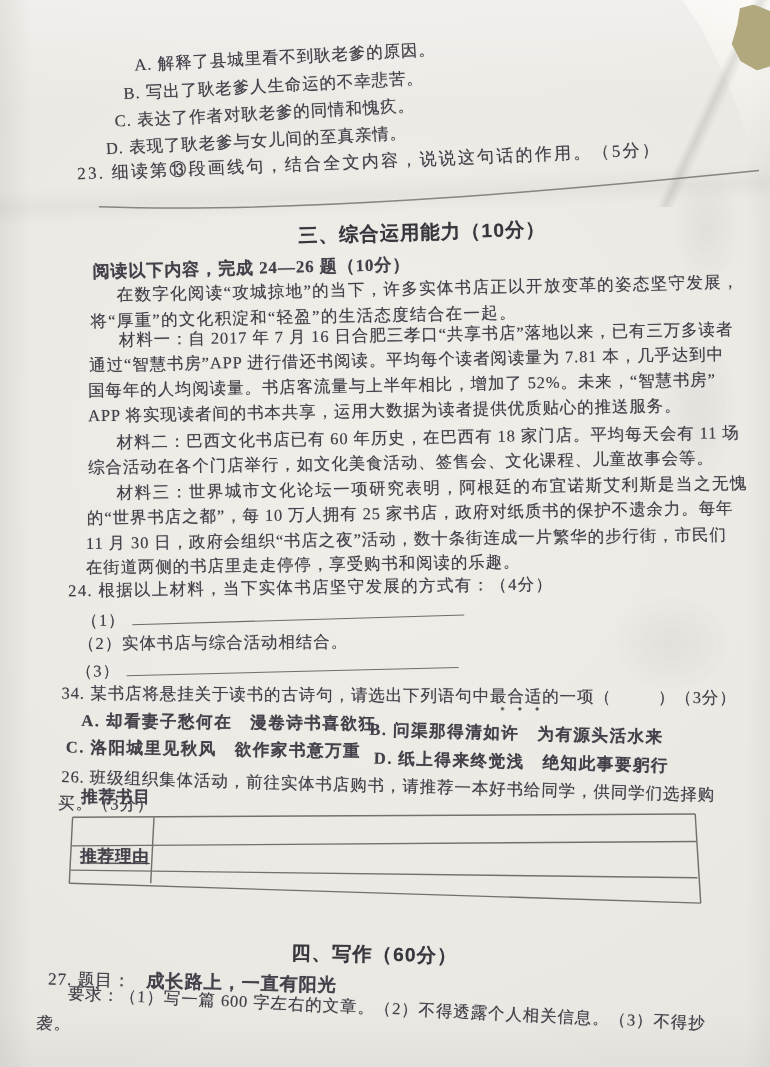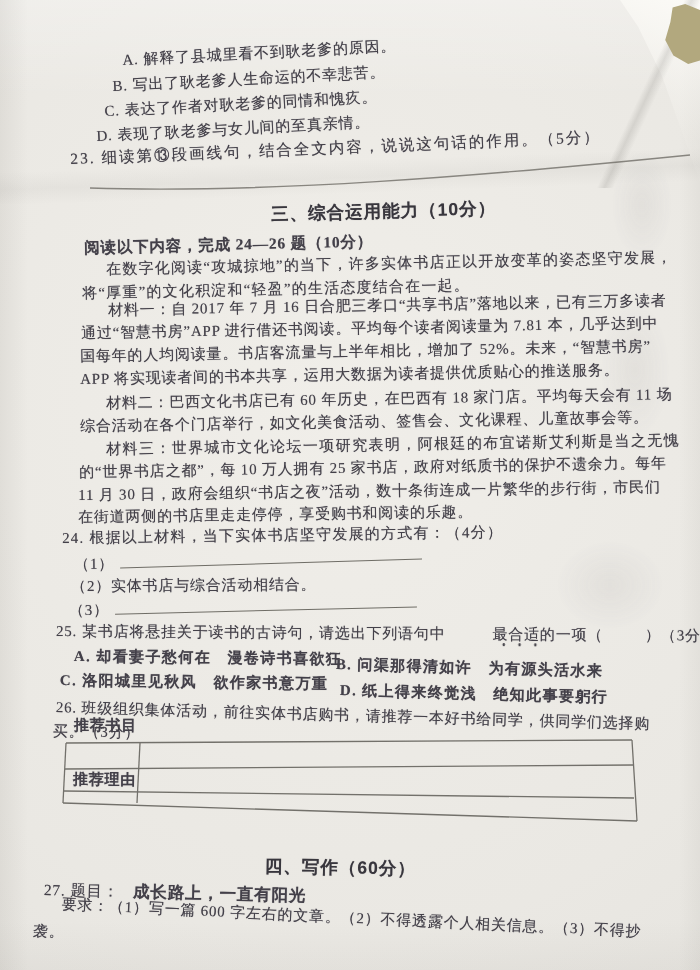--- a/index.html
+++ b/index.html
@@ -29,21 +29,21 @@
       text-shadow:0 0 .7px rgba(72,70,78,.55);}
   .hd{font-family:"Liberation Sans","DejaVu Sans",sans-serif;font-weight:bold;color:#38363d;}
   .b{font-weight:bold;}
   .sb{font-weight:600;}
   .lab{margin-right:5px;}
   .ul{display:inline-block;width:302px;height:12px;border-bottom:1.4px solid #6f6d66;
       margin-left:6px;transform:rotate(-1.1deg);transform-origin:left bottom;}
   .gap{display:inline-block;width:42px;}
   .emph{background-image:radial-gradient(circle, #4c4a50 1.2px, rgba(0,0,0,0) 1.6px);
       background-size:15.8px 5px;background-position:3px 100%;background-repeat:repeat-x;
-      padding-bottom:5px;margin-left:47px;}
+      padding-bottom:5px;}
   svg{display:block;}
 </style>
 </head>
 <body>
 
 <div class="page">
 
   <div class="bg"></div>
   <div class="crease-band"></div>
   <div class="tear-under"></div>
@@ -80,41 +80,41 @@
   <div class="line" style="left:106px;top:442px;letter-spacing:1.4px;transform:rotate(-0.9deg);">材料三：世界城市文化论坛一项研究表明，阿根廷的布宜诺斯艾利斯是当之无愧</div>
   <div class="line" style="left:79px;top:465px;transform:rotate(-0.9deg);">的“世界书店之都”，每 10 万人拥有 25 家书店，政府对纸质书的保护不遗余力。每年</div>
   <div class="line" style="left:78px;top:488px;transform:rotate(-0.8deg);">11 月 30 日，政府会组织“书店之夜”活动，数十条街连成一片繁华的步行街，市民们</div>
   <div class="line" style="left:78px;top:510px;transform:rotate(-0.8deg);">在街道两侧的书店里走走停停，享受购书和阅读的乐趣。</div>
 
   <div class="line" style="left:62px;top:531px;letter-spacing:1.2px;transform:rotate(-0.8deg);">24. 根据以上材料，当下实体书店坚守发展的方式有：（4分）</div>
   <div class="line" style="left:74px;top:556px;transform:rotate(-0.6deg);"><span>（1）</span><span class="ul"></span></div>
   <div class="line" style="left:71px;top:579px;transform:rotate(-0.4deg);">（2）实体书店与综合活动相结合。</div>
   <div class="line" style="left:69px;top:602px;transform:rotate(-0.3deg);"><span>（3）</span><span class="ul"></span></div>
 
-  <div class="line" style="left:56px;top:624px;transform:rotate(0.4deg);"><span class="lab">25.</span><span>某书店将悬挂关于读书的古诗句，请选出下列语句中</span><span class="emph">最合适</span><span>的一项（</span><span class="gap"></span><span>）（3分）</span></div>
+  <div class="line" style="left:56px;top:624px;transform:rotate(0.4deg);"><span class="lab">34.</span><span>某书店将悬挂关于读书的古诗句，请选出下列语句中</span><span class="emph">最合适</span><span>的一项（</span><span class="gap"></span><span>）（3分）</span></div>
   <div class="line sb" style="left:74px;top:649px;letter-spacing:1.4px;transform:rotate(0.6deg);"><span class="lab">A.</span><span>却看妻子愁何在　漫卷诗书喜欲狂</span></div>
   <div class="line sb" style="left:336px;top:657px;letter-spacing:1.4px;transform:rotate(1.5deg);"><span class="lab">B.</span><span>问渠那得清如许　为有源头活水来</span></div>
   <div class="line sb" style="left:60px;top:673px;letter-spacing:1.4px;transform:rotate(0.8deg);"><span class="lab">C.</span><span>洛阳城里见秋风　欲作家书意万重</span></div>
   <div class="line sb" style="left:340px;top:683px;letter-spacing:1.4px;transform:rotate(1.5deg);"><span class="lab">D.</span><span>纸上得来终觉浅　绝知此事要躬行</span></div>
 
   <div class="line" style="left:56px;top:700px;transform:rotate(1.6deg);">26. 班级组织集体活动，前往实体书店购书，请推荐一本好书给同学，供同学们选择购</div>
   <div class="line" style="left:53px;top:724px;transform:rotate(1deg);">买。（3分）</div>
 
   <svg class="abs" style="left:52px;top:732px;" width="600" height="105" viewBox="0 0 600 105">
     <g stroke="#5e5c56" stroke-width="1.3" fill="none" opacity="0.85">
       <path d="M14 11 L580 8"></path>
       <path d="M13 37 L581 33"></path>
       <path d="M12 59 L582 66"></path>
       <path d="M11 71 L585 89"></path>
       <path d="M14 11 L11 71"></path>
       <path d="M88 11 L85 71"></path>
       <path d="M580 8 L585 89"></path>
     </g>
   </svg>
   <div class="line b" style="left:74px;top:718px;transform:rotate(0.3deg);">推荐书目</div>
-  <div class="line b" style="left:73px;top:772px;transform:rotate(0.5deg);">推荐理由</div>
+  <div class="line b" style="left:73px;top:772px;transform:rotate(0.5deg);text-decoration:underline;">推荐理由</div>
 
   <div class="line hd" style="left:265px;top:858px;font-size:17.5px;letter-spacing:1px;transform:rotate(1deg);">四、写作（60分）</div>
   <div class="line" style="left:44px;top:882px;font-size:15.5px;transform:rotate(1.3deg);"><span>27. 题目：</span><span class="b" style="margin-left:14px;font-size:16.5px;">成长路上，一直有阳光</span></div>
   <div class="line" style="left:62px;top:897px;transform:rotate(2.7deg);">要求：（1）写一篇 600 字左右的文章。（2）不得透露个人相关信息。（3）不得抄</div>
   <div class="line" style="left:33px;top:924px;transform:rotate(1deg);">袭。</div>
 
 </div>
 
 </body></html>

